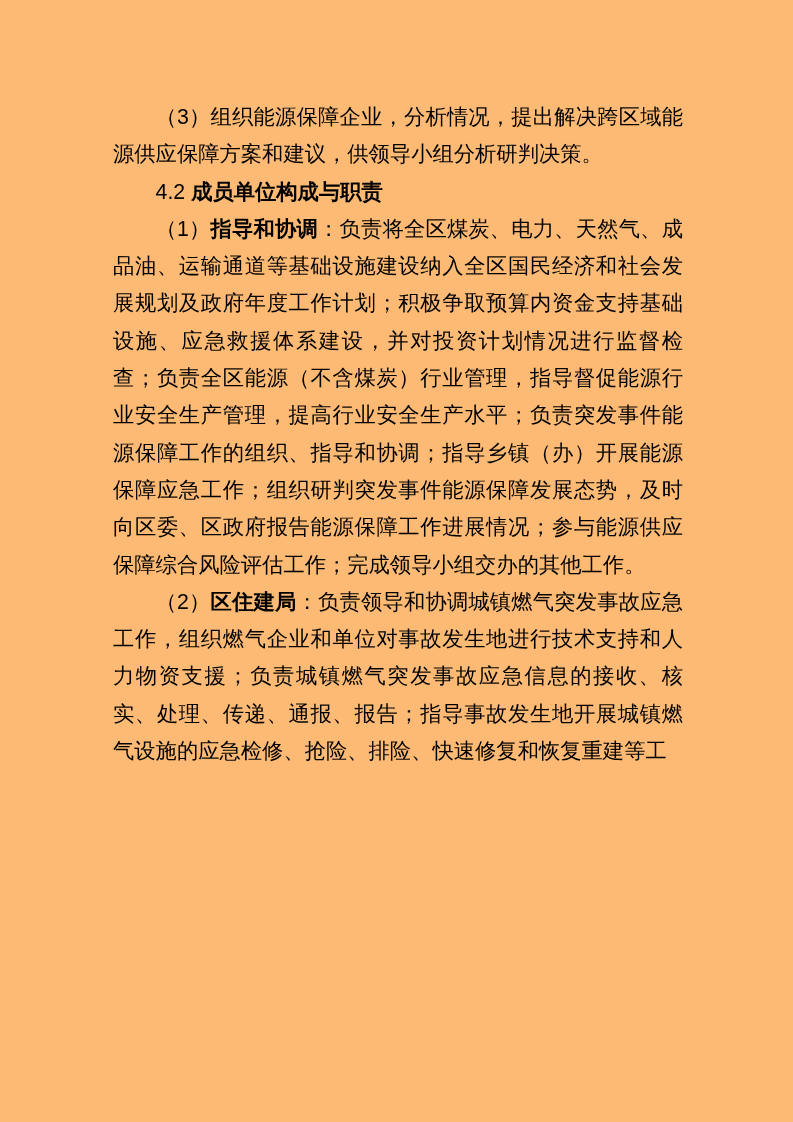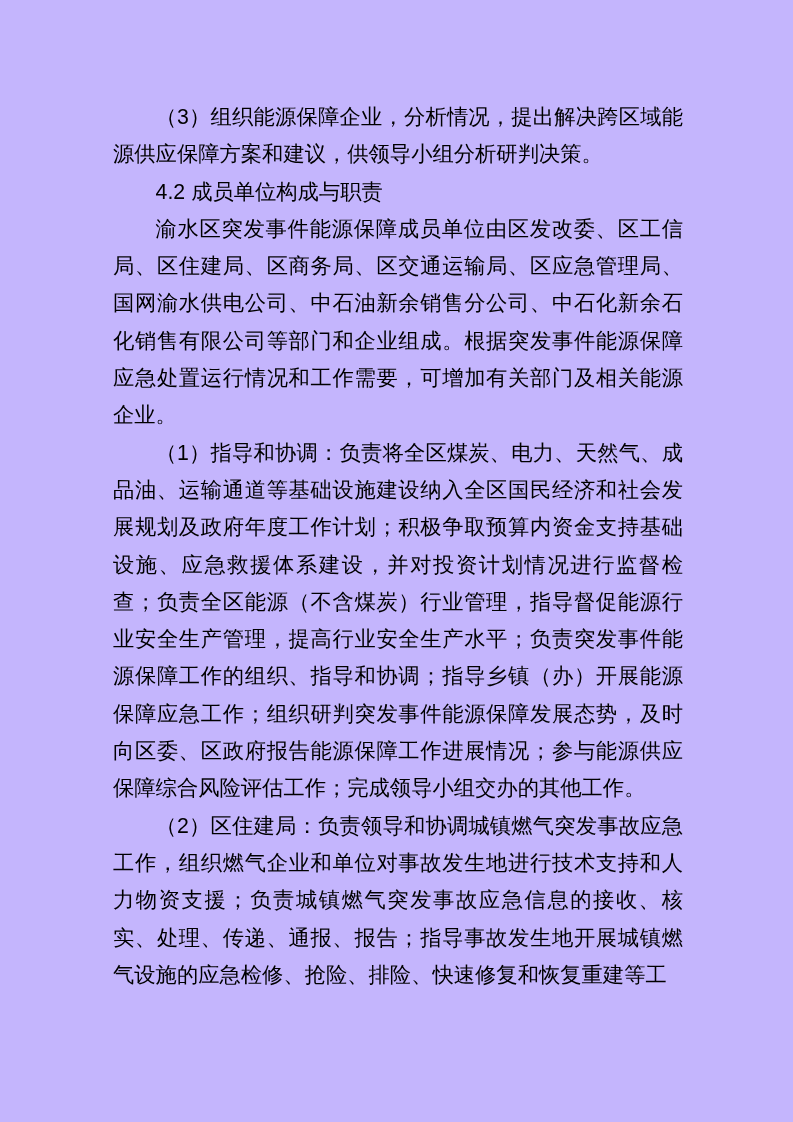--- a/index.html
+++ b/index.html
@@ -4,21 +4,21 @@
 <style>
   html, body {
     margin: 0;
     padding: 0;
     background: #ffffff;
   }
   .page {
     position: relative;
     width: 793px;
     height: 1122px;
-    background: #c4b5fd;
+    background: #fdba74;
     overflow: hidden;
     font-family: "Liberation Sans", "DejaVu Sans", sans-serif;
   }
   .content {
     position: absolute;
     left: 113px;
     top: 99px;
     width: 570px;
     color: #000000;
     font-size: 21.3px;
@@ -27,33 +27,32 @@
     text-justify: inter-ideograph;
     letter-spacing: 0;
   }
   .para {
     margin: 0;
     padding: 0;
     text-indent: 2em;
     word-break: break-all;
   }
   .b {
-    font-weight: 400;
+    font-weight: 700;
   }
 </style>
 </head>
 <body>
 
 <div class="page">
   <div class="content">
 
     <p class="para"><span>（3）组织能源保障企业，分析情况，提出解决跨区域能源供应保障方案和建议，供领导小组分析研判决策。</span></p>
 
     <p class="para"><span class="">4.2 </span><span class="b">成员单位构成与职责</span></p>
 
-    <p class="para"><span>渝水区突发事件能源保障成员单位由区发改委、区工信局、区住建局、区商务局、区交通运输局、区应急管理局、国网渝水供电公司、中石油新余销售分公司、中石化新余石化销售有限公司等部门和企业组成。根据突发事件能源保障应急处置运行情况和工作需要，可增加有关部门及相关能源企业。</span></p>
 
     <p class="para"><span>（1）</span><span class="b">指导和协调</span><span>：负责将全区煤炭、电力、天然气、成品油、运输通道等基础设施建设纳入全区国民经济和社会发展规划及政府年度工作计划；积极争取预算内资金支持基础设施、应急救援体系建设，并对投资计划情况进行监督检查；负责全区能源（不含煤炭）行业管理，指导督促能源行业安全生产管理，提高行业安全生产水平；负责突发事件能源保障工作的组织、指导和协调；指导乡镇（办）开展能源保障应急工作；组织研判突发事件能源保障发展态势，及时向区委、区政府报告能源保障工作进展情况；参与能源供应保障综合风险评估工作；完成领导小组交办的其他工作。</span></p>
 
     <p class="para"><span>（2）</span><span class="b">区住建局</span><span>：负责领导和协调城镇燃气突发事故应急工作，组织燃气企业和单位对事故发生地进行技术支持和人力物资支援；负责城镇燃气突发事故应急信息的接收、核实、处理、传递、通报、报告；指导事故发生地开展城镇燃气设施的应急检修、抢险、排险、快速修复和恢复重建等工</span></p>
 
   </div>
 </div>
 
 </body></html>

